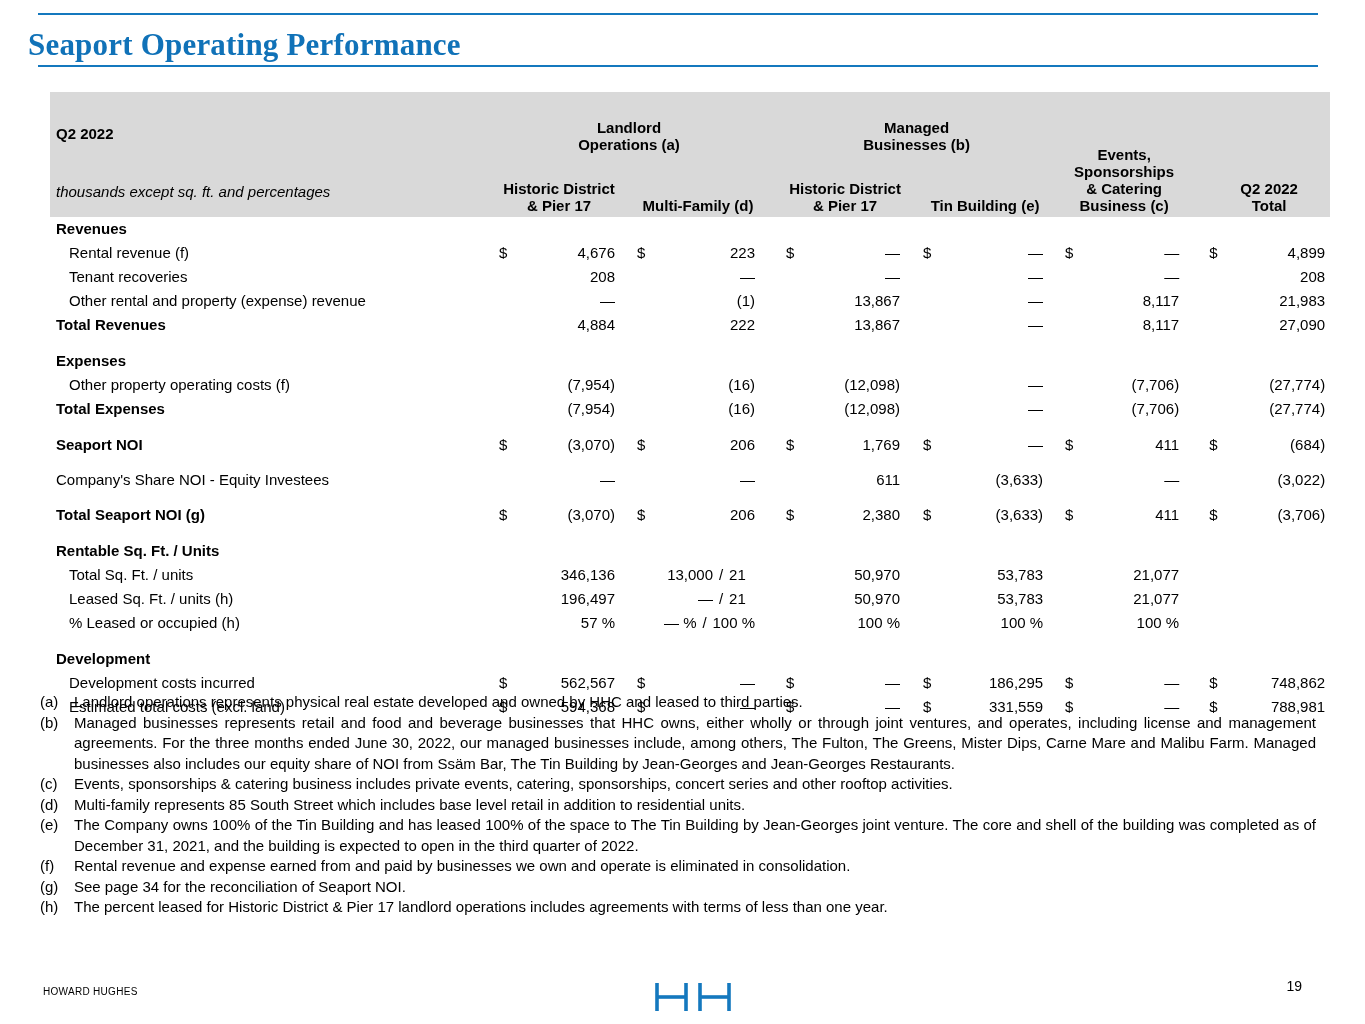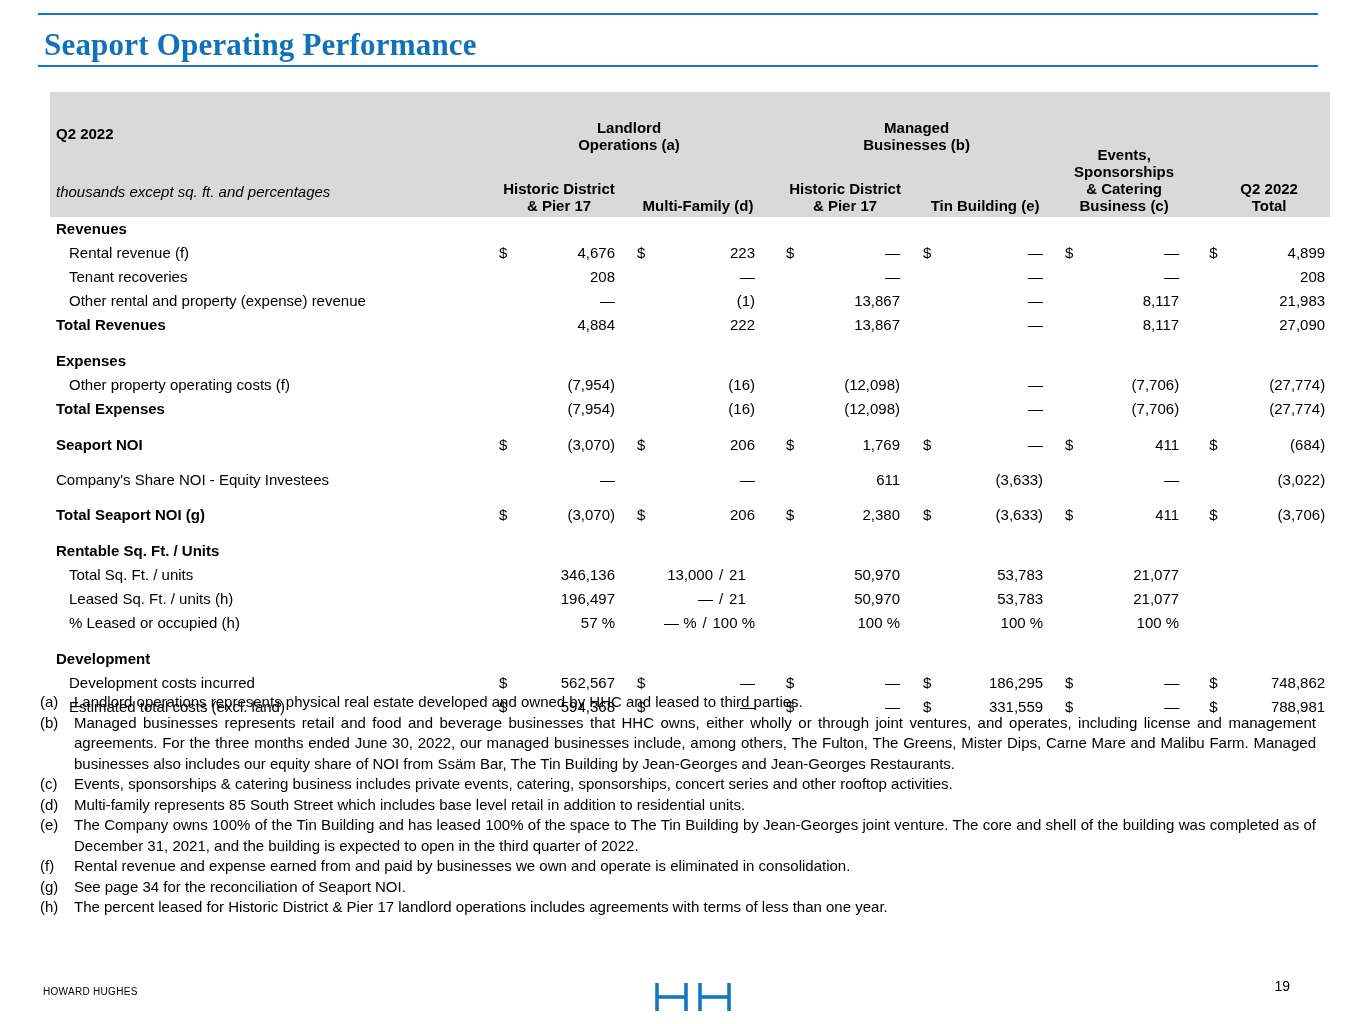--- a/index.html
+++ b/index.html
@@ -6,21 +6,21 @@
     --accent:#1478BE; --title-blue:#1072B8; --header-gray:#D9D9D9;
     --spanner-gray:#808080; --rule-dark:#1A1A1A;
   }
   *{margin:0;padding:0;box-sizing:border-box;}
   html,body{width:1365px;height:1024px;}
   body{position:relative;background:#fff;color:#000;overflow:hidden;
        font-family:"Liberation Sans",sans-serif;}
   .rule-blue{position:absolute;left:38px;width:1280px;height:2px;background:var(--accent);}
   #rule-top{top:13px;}
   #rule-under-title{top:65px;}
-  #page-title{position:absolute;left:44px;top:27px;font-family:"Liberation Serif",serif;
+  #page-title{position:absolute;left:28px;top:27px;font-family:"Liberation Serif",serif;
       font-weight:bold;font-size:31px;color:var(--title-blue);letter-spacing:.2px;}
 
   
   #perf-table{position:absolute;left:38px;top:92px;width:1280px;border-collapse:collapse;
       table-layout:fixed;font-size:15px;margin-left:12px;}
   #perf-table td{border:0;overflow:hidden;}
   thead td{background:var(--header-gray);vertical-align:bottom;font-weight:bold;
       line-height:17px;text-align:center;white-space:pre-line;}
   tr.h1 td{height:40px;}
   tr.h2 td{height:40px;padding-bottom:3px;}
@@ -49,21 +49,21 @@
 
   
   #footnotes{position:absolute;left:40px;top:692px;width:1276px;font-size:15px;line-height:20.5px;}
   .fn{display:flex;}
   .fn-id{flex:none;width:34px;}
   .fn-text{flex:1;text-align:justify;}
 
   
   #footer-brand{position:absolute;left:43px;top:986px;font-size:10px;letter-spacing:.3px;}
   #hh-logo{position:absolute;left:654px;top:982px;}
-  #page-number{position:absolute;right:75px;top:978px;font-size:14px;}
+  #page-number{position:absolute;right:63px;top:978px;font-size:14px;}
 </style>
 </head>
 <body>
 
 <div class="rule-blue" id="rule-top"></div>
 <h1 id="page-title">Seaport Operating Performance</h1>
 <div class="rule-blue" id="rule-under-title"></div>
 
 <table id="perf-table">
   <colgroup>

